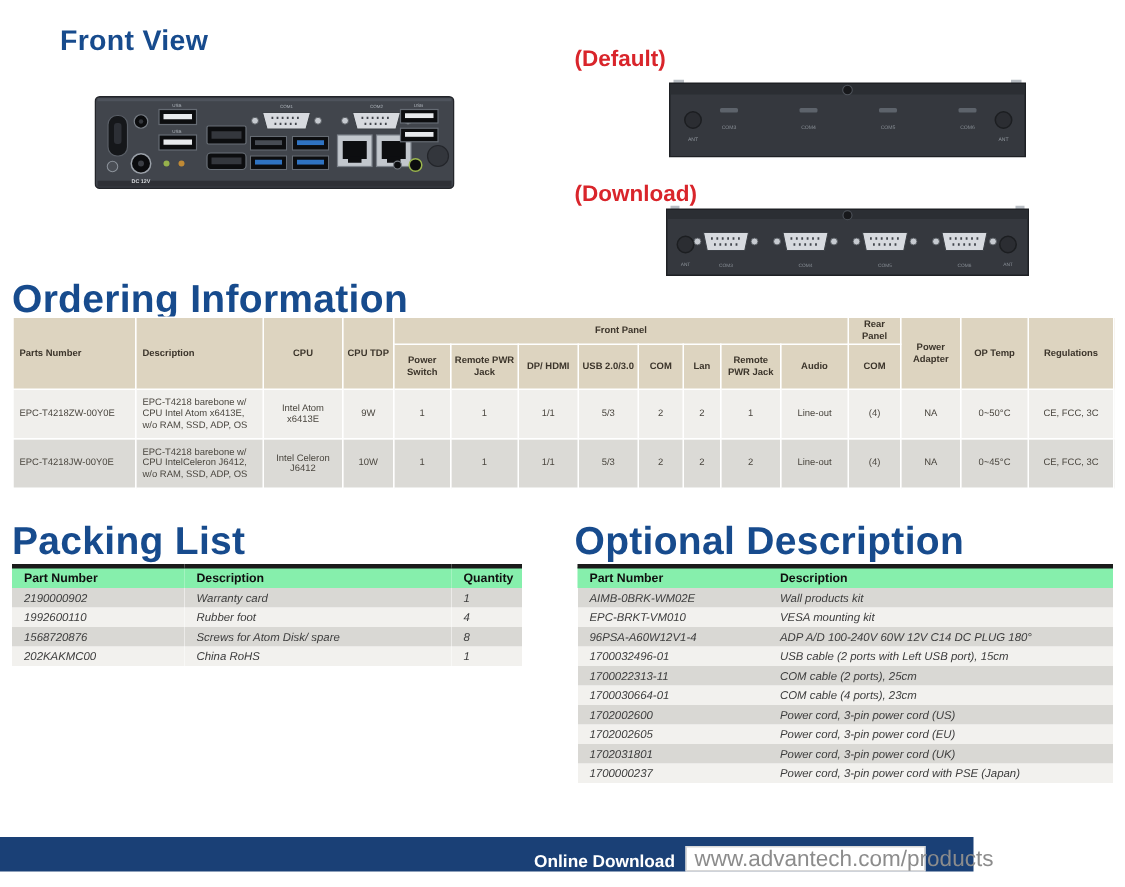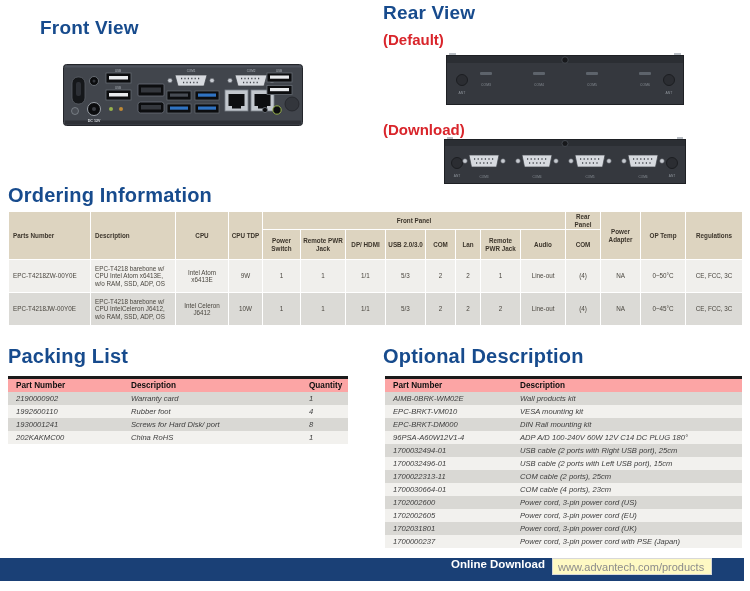--- a/index.html
+++ b/index.html
@@ -5,21 +5,21 @@
   * { box-sizing: border-box; }
   body { margin: 0; background: #fff; }
   .page {
     position: relative; width: 750px; height: 591px; background: #fff;
     font-family: "Liberation Sans", sans-serif; overflow: hidden;
   }
   .section-title {
     position: absolute; margin: 0; color: #174b8d; font-weight: bold; letter-spacing: 0.2px;
   }
   .h-small { font-size: 19px; }
-  .h-large { font-size: 20px; }
+  .h-large { font-size: 26px; }
   .red-label { position: absolute; color: #d9252b; font-weight: bold; font-size: 15px; }
 
   .front-device { position: absolute; left: 63px; top: 64px; }
   .rear-default { position: absolute; left: 446px; top: 53px; }
   .rear-optional { position: absolute; left: 444px; top: 137px; }
 
   
   .ordering-table {
     position: absolute; left: 8px; top: 211px; width: 734px;
     border-collapse: collapse; table-layout: fixed; font-size: 6.3px;
@@ -39,37 +39,37 @@
   .ordering-table tbody tr:nth-child(even) { background: #dbdad6; }
   .ordering-table td:nth-child(1), .ordering-table td:nth-child(2) { text-align: left; padding-left: 4px; }
 
   
   .simple-table {
     position: absolute; border-collapse: collapse; table-layout: fixed;
     font-size: 7.6px; color: #3d3d3d;
   }
   .simple-table thead th {
     font-size: 8.2px; font-weight: bold; color: #0f0f0f; text-align: left;
-    border-top: 3px solid #1b1b1b; padding: 2px 2px 2px 8px; height: 13px; background: #fca5a5;
+    border-top: 3px solid #1b1b1b; padding: 2px 2px 2px 8px; height: 13px; background: #86efac;
   }
   .simple-table td { padding: 1.5px 2px 1.5px 8px; height: 13px; overflow: hidden; white-space: nowrap; font-style: italic; }
   .simple-table tbody tr:nth-child(odd) { background: #d9d8d4; }
   .simple-table tbody tr:nth-child(even) { background: #f2f1ee; }
   .packing { left: 8px; top: 376px; width: 340px; }
   .accessories { left: 385px; top: 376px; width: 357px; }
 
   
   .footer {
-    position: absolute; left: 0; top: 558px; width: 744px; height: 23px;
-    background: #1a4076; display: flex; align-items: flex-start; justify-content: flex-end;
+    position: absolute; left: 0; top: 558px; width: 649px; height: 23px;
+    background: #1a4076; display: flex; align-items: flex-end; justify-content: flex-end;
   }
   .footer-label { color: #fff; font-weight: bold; font-size: 11.5px; margin-right: 7px; }
   .url-box {
-    width: 160px; height: 17px; background: #fef9c3; margin-right: 32px;
-    display: flex; align-items: center; padding-left: 5px; font-size: 11px; color: #8c8c8c;
+    width: 160px; height: 17px; background: #ffffff; margin-right: 32px;
+    display: flex; align-items: center; padding-left: 5px; font-size: 15px; color: #8c8c8c;
     border: 1px solid #d8d8d8;
   }
   svg text { font-family: "Liberation Sans", sans-serif; }
 </style>
 </head>
 <body>
 
 <div class="page">
 
   <h1 class="section-title h-small" style="left:8px;top:17px;margin-left:32px;">Front View</h1>
@@ -151,21 +151,20 @@
       <rect x="207" y="11.5" width="19" height="3.2" fill="#e8eaed"></rect>
       <rect x="204" y="21.5" width="25" height="9" fill="#0c0d0f" stroke="#656b73" stroke-width="0.8"></rect>
       <rect x="207" y="24" width="19" height="3.2" fill="#e8eaed"></rect>
 
       <circle cx="214" cy="46" r="4.2" fill="#0b0c0e" stroke="#9ab54e" stroke-width="1"></circle>
       <circle cx="202" cy="46" r="2.6" fill="#0b0c0e" stroke="#777d85" stroke-width="0.7"></circle>
       <circle cx="229" cy="40" r="7" fill="#33363c" stroke="#23252a" stroke-width="0.8"></circle>
     </svg>
   </div>
 
-  <h1 class="section-title h-small" style="left:383px;top:2px;">Rear View</h1>
   <div class="red-label" style="left:383px;top:31px;">(Default)</div>
 
   <div class="rear-default">
     <svg width="238" height="52" viewBox="0 0 238 52">
       <rect x="3" y="0" width="7" height="4" fill="#b9bec4"></rect>
       <rect x="228" y="0" width="7" height="4" fill="#b9bec4"></rect>
       <rect x="0.5" y="2.5" width="237" height="49" fill="#35383e" stroke="#1e2024"></rect>
       <rect x="1" y="3" width="236" height="7" fill="#2b2e33"></rect>
       <circle cx="119" cy="7" r="3.2" fill="#17181b" stroke="#4f545b" stroke-width="0.7"></circle>
       <circle cx="16" cy="27" r="5.5" fill="#2b2d32" stroke="#1c1e21"></circle>
@@ -338,22 +337,22 @@
           <td>2190000902</td>
           <td>Warranty card</td>
           <td>1</td>
         </tr>
         <tr>
           <td>1992600110</td>
           <td>Rubber foot</td>
           <td>4</td>
         </tr>
         <tr>
-          <td>1930001241</td>
-          <td>Screws for Hard Disk/ port</td>
+          <td>1568720876</td>
+          <td>Screws for Atom Disk/ spare</td>
           <td>8</td>
         </tr>
         <tr>
           <td>202KAKMC00</td>
           <td>China RoHS</td>
           <td>1</td>
         </tr>
       </tbody>
   </table>
 
@@ -373,30 +372,22 @@
     <tbody>
         <tr>
           <td>AIMB-0BRK-WM02E</td>
           <td>Wall products kit</td>
         </tr>
         <tr>
           <td>EPC-BRKT-VM010</td>
           <td>VESA mounting kit</td>
         </tr>
         <tr>
-          <td>EPC-BRKT-DM000</td>
-          <td>DIN Rail mounting kit</td>
-        </tr>
-        <tr>
           <td>96PSA-A60W12V1-4</td>
           <td>ADP A/D 100-240V 60W 12V C14 DC PLUG 180°</td>
-        </tr>
-        <tr>
-          <td>1700032494-01</td>
-          <td>USB cable (2 ports with Right USB port), 25cm</td>
         </tr>
         <tr>
           <td>1700032496-01</td>
           <td>USB cable (2 ports with Left USB port), 15cm</td>
         </tr>
         <tr>
           <td>1700022313-11</td>
           <td>COM cable (2 ports), 25cm</td>
         </tr>
         <tr>

